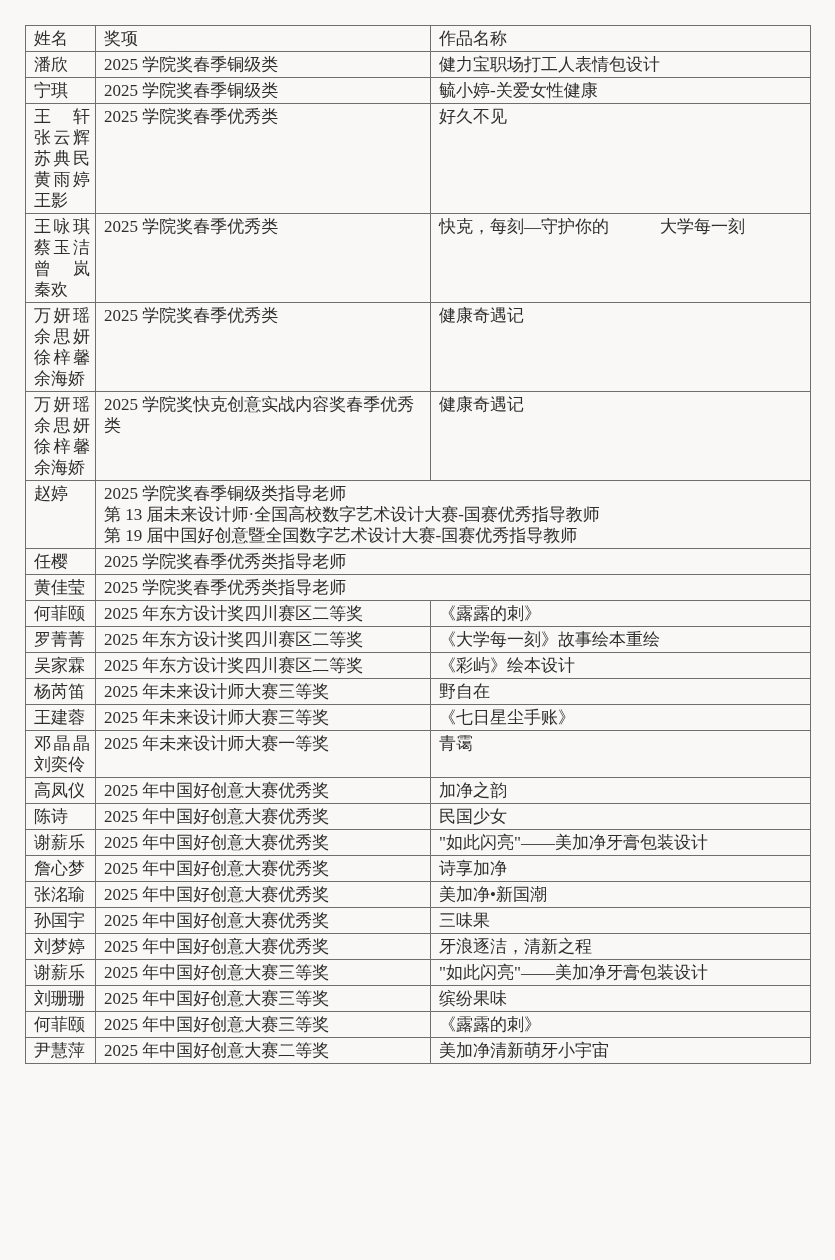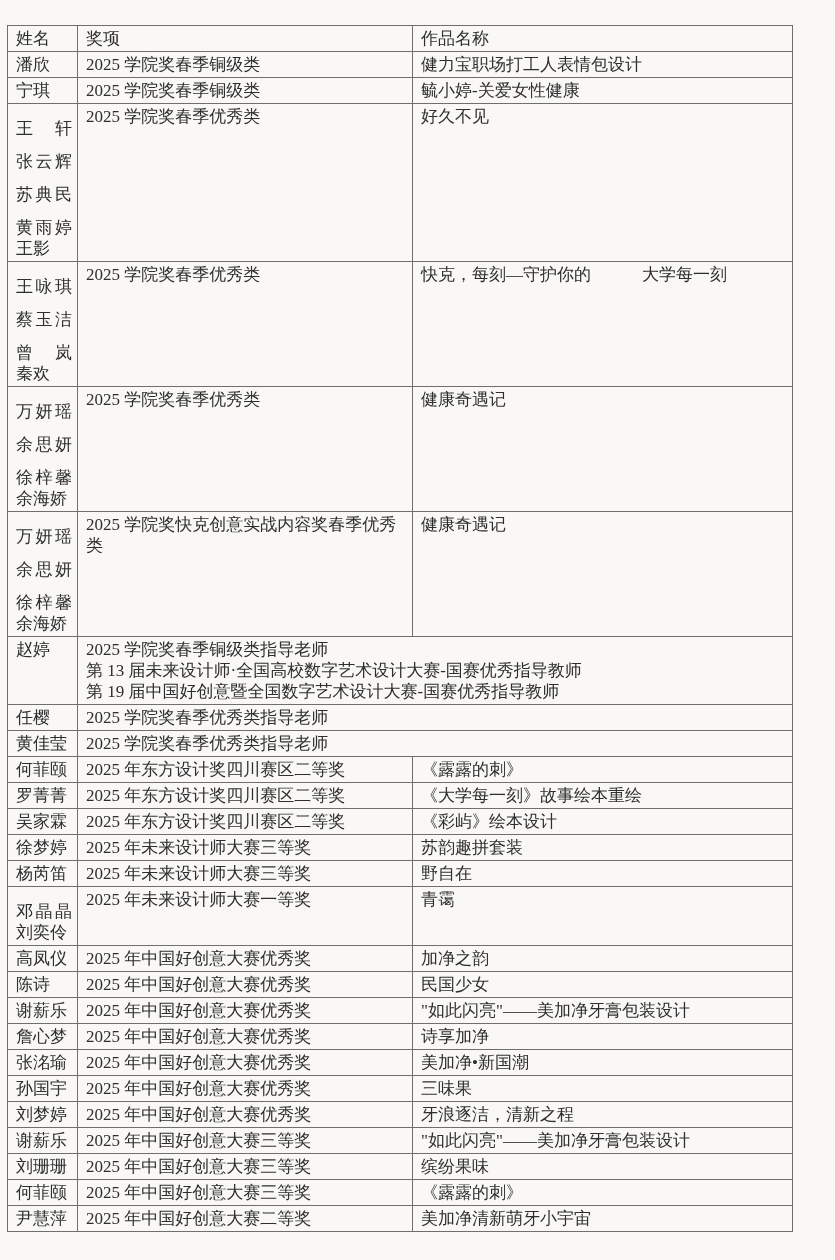--- a/index.html
+++ b/index.html
@@ -10,21 +10,21 @@
     position: relative;
     width: 835px;
     height: 1260px;
     background: #f9f8f6;
     font-family: "Liberation Serif", serif;
     color: #2e2e2e;
     overflow: hidden;
   }
   table.awards {
     position: absolute;
-    left: 7px;
+    left: 25px;
     top: 25px;
     width: 785px;
     border-collapse: collapse;
     table-layout: fixed;
   }
   col.c-name  { width: 70px; }
   col.c-award { width: 335px; }
   col.c-work  { width: 380px; }
   th, td {
     border: 1.5px solid #6f6f6f;
@@ -36,21 +36,20 @@
     padding: 2px 10px 2px 8px;
     overflow: hidden;
     white-space: normal;
     word-break: break-all;
   }
   td.name-cell { padding: 2px 5px 2px 8px; }
   
   td.name-cell div:not(:last-child) {
     text-align: justify;
     text-align-last: justify;
-    margin-top: 12px;
   }
   td.name-cell div { min-height: 21px; }
   td.award-cell div { min-height: 21px; }
 </style>
 </head>
 <body>
 
 <table class="awards">
   <colgroup>
     <col class="c-name">
@@ -180,35 +179,35 @@
         <td class="name-cell">
           <div>吴家霖</div>
         </td>
         <td class="award-cell">
           <div>2025 年东方设计奖四川赛区二等奖</div>
         </td>
         <td>《彩屿》绘本设计</td>
       </tr>
       <tr>
         <td class="name-cell">
-          <div>徐梦婷</div>
+          <div>杨芮笛</div>
         </td>
         <td class="award-cell">
           <div>2025 年未来设计师大赛三等奖</div>
         </td>
-        <td>苏韵趣拼套装</td>
-      </tr>
-      <tr>
-        <td class="name-cell">
-          <div>杨芮笛</div>
+        <td>野自在</td>
+      </tr>
+      <tr>
+        <td class="name-cell">
+          <div>王建蓉</div>
         </td>
         <td class="award-cell">
           <div>2025 年未来设计师大赛三等奖</div>
         </td>
-        <td>野自在</td>
+        <td>《七日星尘手账》</td>
       </tr>
       <tr>
         <td class="name-cell">
           <div>邓晶晶</div>
           <div>刘奕伶</div>
         </td>
         <td class="award-cell">
           <div>2025 年未来设计师大赛一等奖</div>
         </td>
         <td>青霭</td>

